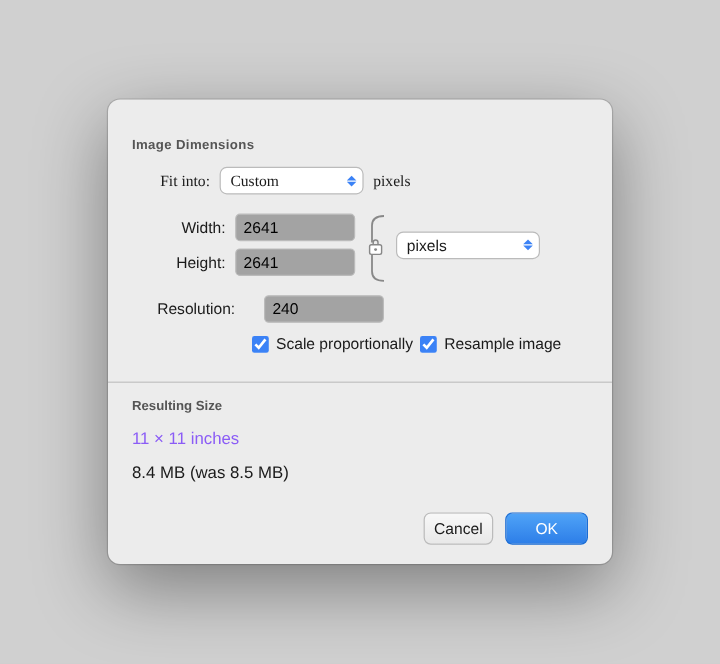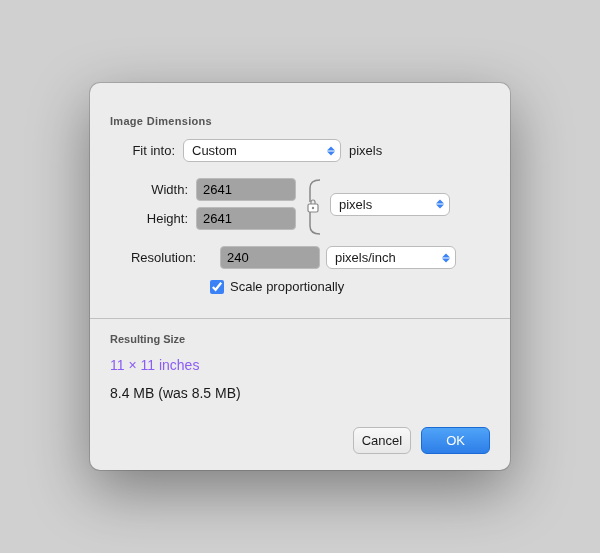--- a/index.html
+++ b/index.html
@@ -34,20 +34,21 @@
       color: #555;
       margin-bottom: 12px;
       letter-spacing: 0.3px;
     }
 
     .fit-row {
       display: flex;
       align-items: center;
       margin-bottom: 16px;
       padding-left: 10px;
+      font-family: Liberation Serif, serif;
     }
 
     .fit-label {
       font-weight: 400;
       color: #1a1a1a;
       margin-right: 8px;
       min-width: 55px;
       text-align: right;
     }
 
@@ -58,21 +59,21 @@
 
     .fit-select {
       appearance: none;
       -webkit-appearance: none;
       background: white;
       border: 1px solid #bbb;
       border-radius: 6px;
       padding: 3px 28px 3px 8px;
       font-size: 13px;
       font-family: inherit;
-      width: 158px;
+      width: 120px;
       color: #1a1a1a;
       outline: none;
       cursor: pointer;
     }
 
     .select-arrows {
       position: absolute;
       right: 6px;
       top: 50%;
       transform: translateY(-50%);
@@ -364,36 +365,30 @@
             <span class="arrow-up"></span>
             <span class="arrow-down"></span>
           </div>
         </div>
       </div>
     </div>
 
     <div class="resolution-row">
       <span class="field-label res-label">Resolution:</span>
       <input class="field-input" type="text" value="240" style="">
-      <div class="res-unit-wrapper">
-        <select class="res-unit-select">
-          <option>pixels/inch</option>
-          <option>pixels/cm</option>
-        </select>
-        <div class="select-arrows">
-          <span class="arrow-up"></span>
-          <span class="arrow-down"></span>
-        </div>
-      </div>
     </div>
 
     <div class="checkboxes">
       <div class="checkbox-row">
         <input class="checkbox-input" type="checkbox" checked="" style="">
         <label class="checkbox-label">Scale proportionally</label>
+      </div>
+      <div class="checkbox-row">
+        <input class="checkbox-input" type="checkbox" checked="" style="">
+        <label class="checkbox-label">Resample image</label>
       </div>
     </div>
   </div>
 
   <div class="divider"></div>
 
   <div class="result-section">
     <div class="result-title">Resulting Size</div>
     <div class="result-size">11 × 11 inches</div>
     <div class="result-mb">8.4 MB (was 8.5 MB)</div>

